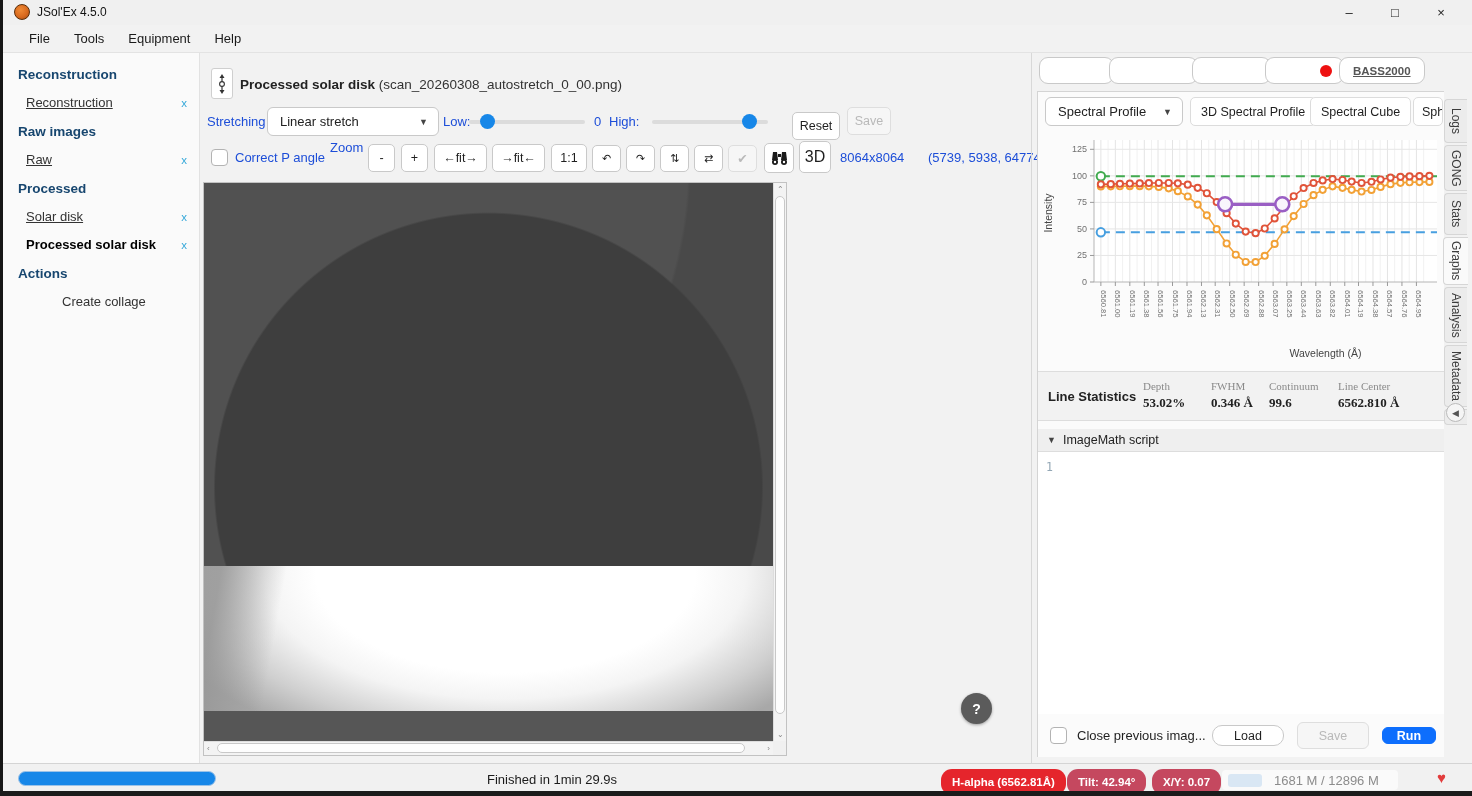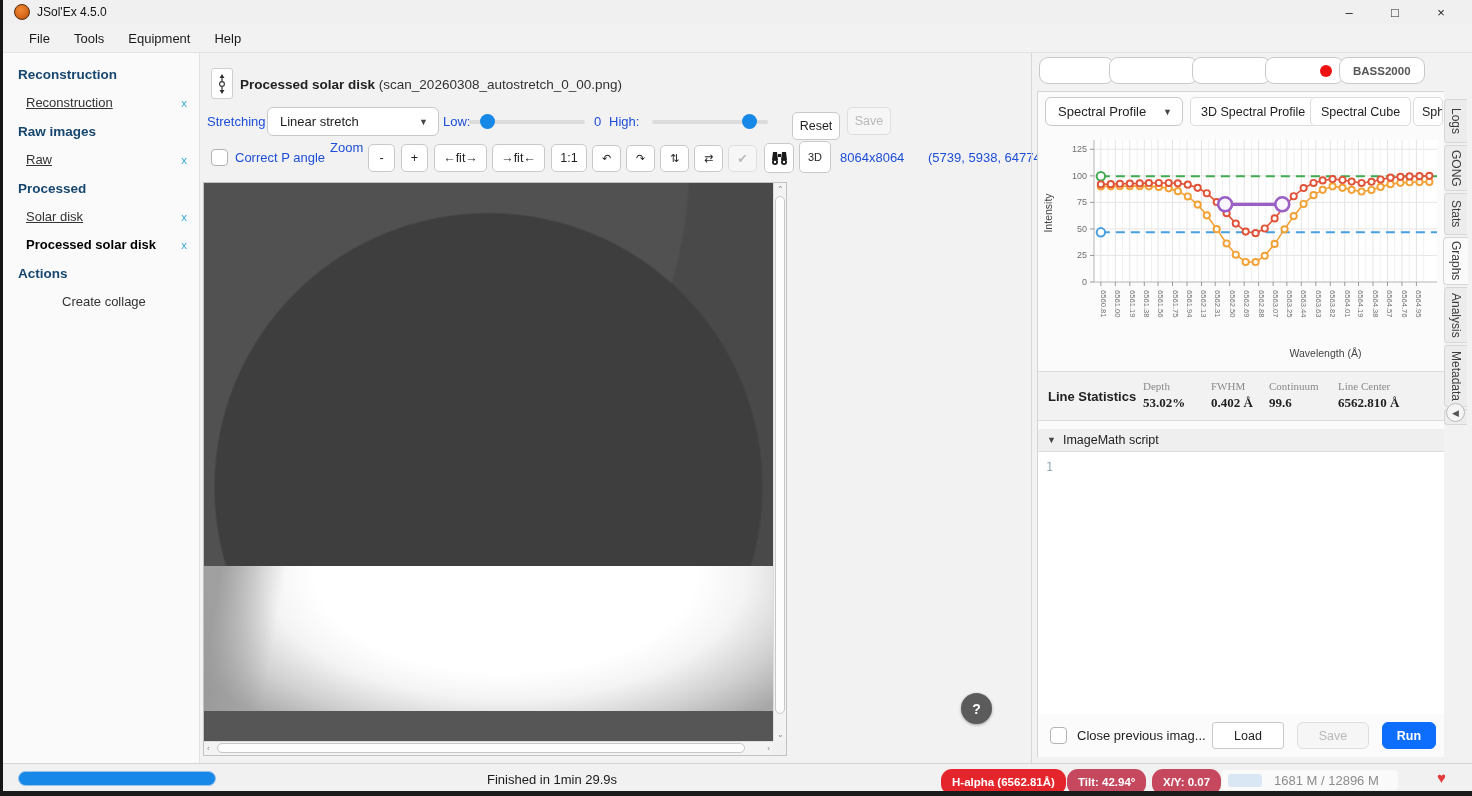--- a/index.html
+++ b/index.html
@@ -219,21 +219,21 @@
     <svg width="17" height="15" viewBox="0 0 17 15">
       <path d="M2 1 L6 1 L7 9 L1 9 Z" fill="#1b1b1b"></path>
       <path d="M11 1 L15 1 L16 9 L10 9 Z" fill="#1b1b1b"></path>
       <rect x="7" y="3" width="3" height="3" fill="#1b1b1b"></rect>
       <circle cx="4" cy="11" r="3" fill="#1b1b1b"></circle>
       <circle cx="13" cy="11" r="3" fill="#1b1b1b"></circle>
       <circle cx="4" cy="11" r="1.2" fill="#fff"></circle>
       <circle cx="13" cy="11" r="1.2" fill="#fff"></circle>
     </svg>
   </div>
-  <div class="abs btn" style="left:799px;top:141px;width:32px;height:32px;font-size:11px;">3D</div>
+  <div class="abs btn" style="left:799px;top:141px;width:32px;height:32px;font-size:16px;">3D</div>
   <div class="abs lbl" style="left:840px;top:150px;">8064x8064</div>
   <div class="abs lbl" style="left:928px;top:150px;">(5739, 5938, 64774)</div>
 
   <div class="abs img-panel">
     <div class="img-main">
       <div class="white-band"></div>
       <div class="dark-strip"></div>
     </div>
     <div class="vsb">
       <span class="sb-arrow" style="top:2px;left:3px;">⌃</span>
@@ -251,21 +251,21 @@
 
   <div class="abs rp-divider"></div>
 
   <div class="abs btn pill" style="left:1039px;top:57px;height:27px;padding:0 13px;">Close all</div>
   <div class="abs btn pill" style="left:1109px;top:57px;height:27px;padding:0 13px;">Delete SER</div>
   <div class="abs btn pill" style="left:1192px;top:57px;height:27px;padding:0 13px;">Trim SER</div>
   <div class="abs btn pill" style="left:1265px;top:57px;height:27px;padding:0 11px;gap:7px;">
     <span>Server</span>
     <span style="width: 12px; height: 12px; border-radius: 50%; display: inline-block; background: rgb(238, 17, 17);"></span>
   </div>
-  <div class="abs btn pill" style="left:1339px;top:57px;height:27px;padding:0 13px;color:#555;">BASS2000</div>
+  <div class="abs btn pill" style="left:1339px;top:57px;height:27px;padding:0 13px;color:#555;text-decoration:underline;">BASS2000</div>
 
   <div class="abs rp-box"></div>
 
   <div class="abs select" style="left:1045px;top:97px;width:138px;height:29px;background:#fff;">
     <span>Spectral Profile</span>
     <span class="caret">▼</span>
   </div>
   <div class="abs btn" style="left:1190px;top:97px;height:29px;padding:3px 10px;border-color:#dcdcdc;">3D Spectral Profile</div>
   <div class="abs btn" style="left:1310px;top:97px;height:29px;padding:0 10px;border-color:#dcdcdc;">Spectral Cube</div>
   <div class="abs btn" style="left:1413px;top:97px;height:29px;width:30px;padding:0 0 0 8px;justify-content:flex-start;overflow:hidden;border-color:#dcdcdc;">Sph</div>
@@ -469,21 +469,21 @@
   </div>
 
   <div class="abs linestats">
     <div class="ls-title">Line Statistics</div>
     <div class="ls-col" style="left:105px;">
       <div class="l">Depth</div>
       <div class="v">53.02%</div>
     </div>
     <div class="ls-col" style="left:173px;">
       <div class="l">FWHM</div>
-      <div class="v">0.402 Å</div>
+      <div class="v">0.346 Å</div>
     </div>
     <div class="ls-col" style="left:231px;">
       <div class="l">Continuum</div>
       <div class="v">99.6</div>
     </div>
     <div class="ls-col" style="left:300px;">
       <div class="l">Line Center</div>
       <div class="v">6562.810 Å</div>
     </div>
   </div>
@@ -492,23 +492,23 @@
     <span class="im-caret">▼</span>
     <span>ImageMath script</span>
   </div>
   <div class="abs im-editor">
     <span class="im-ln">1</span>
   </div>
   <div class="abs im-bottom">
     <span class="checkbox" style="flex:none;"></span>
     <span style="margin-left:10px;color:#1f1f1f;">Close previous imag...</span>
     <span style="flex:1;"></span>
-    <span class="btn" style="width:72px;height:27px;border-radius:3px;text-align:right;">Load</span>
+    <span class="btn" style="width:72px;height:21px;border-radius:10px;text-align:right;">Load</span>
     <span class="btn disabled" style="width:72px;height:27px;border-radius:6px;margin-left:13px;">Save</span>
-    <span class="btn run-btn" style="width:54px;height:27px;border-radius:6px;margin-left:13px;">Run</span>
+    <span class="btn run-btn" style="width:54px;height:17px;border-radius:6px;margin-left:13px;">Run</span>
   </div>
 
   <div class="abs side-tab" style="top:99px;height:44px;">Logs</div>
   <div class="abs side-tab" style="top:145px;height:46px;">GONG</div>
   <div class="abs side-tab" style="top:193px;height:42px;">Stats</div>
   <div class="abs side-tab sel" style="top:237px;height:48px;">Graphs</div>
   <div class="abs side-tab" style="top:287px;height:56px;">Analysis</div>
   <div class="abs side-tab" style="top:345px;height:62px;">Metadata</div>
   <div class="abs side-tab" style="top:409px;height:16px;color:#9a9a9a;">R</div>
   <div class="abs circ-btn">

